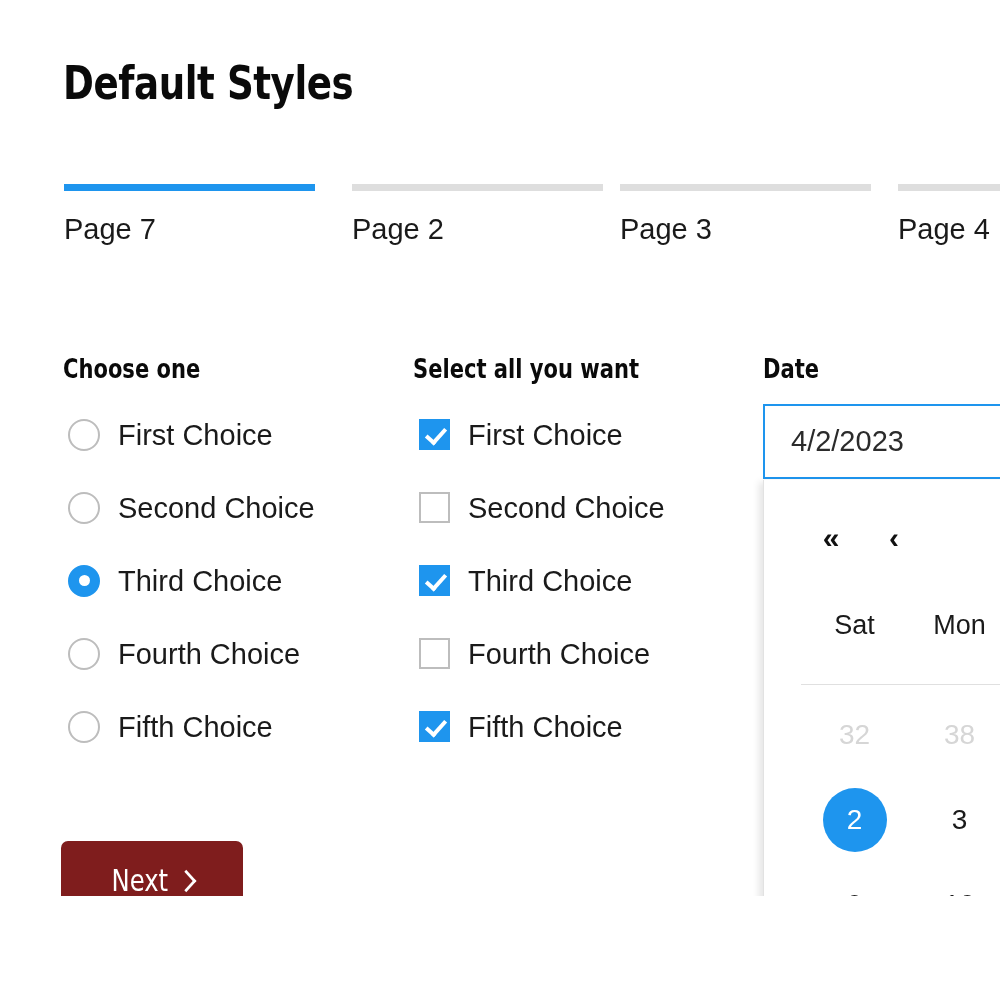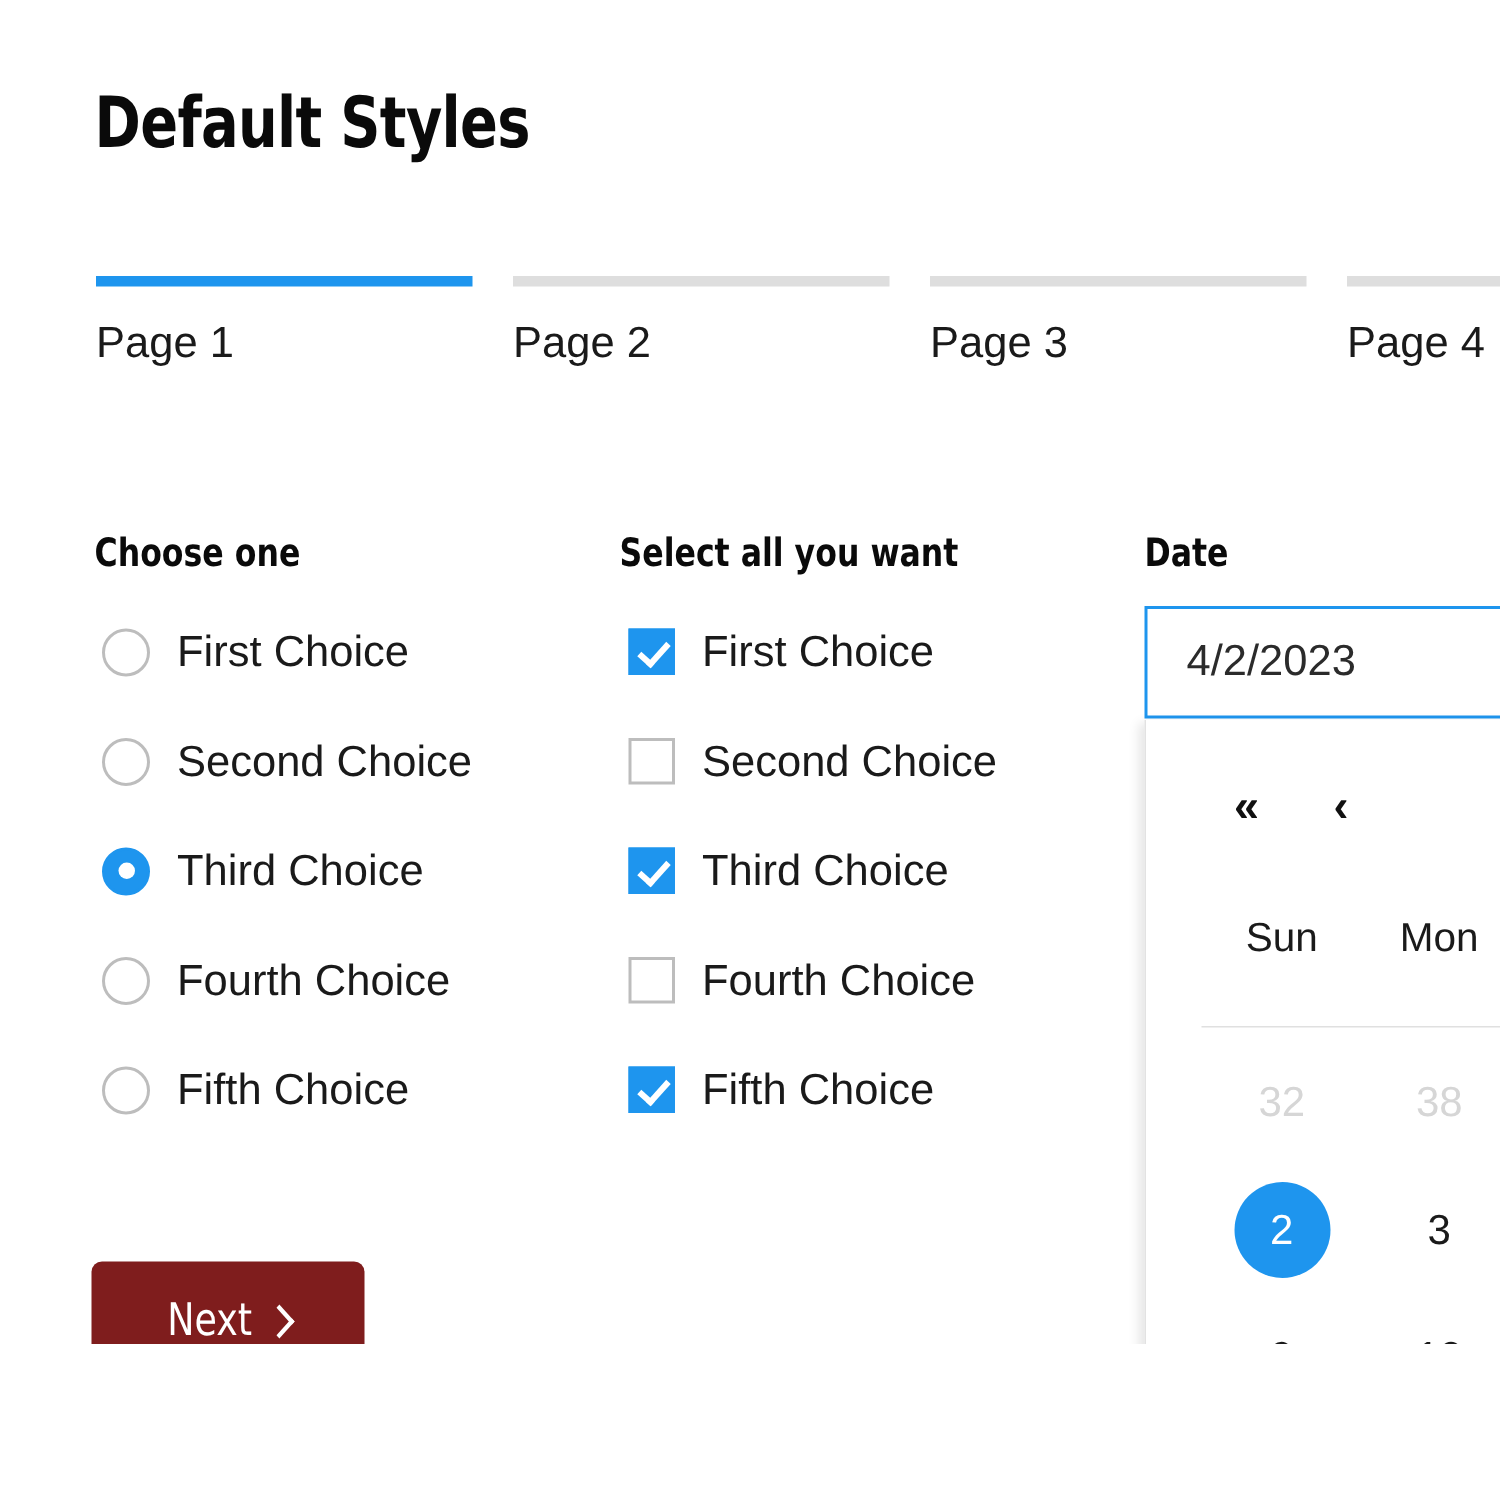--- a/index.html
+++ b/index.html
@@ -322,23 +322,23 @@
 </head>
 <body>
 
 <div id="page">
 
   <div class="page-title">Default Styles</div>
 
   <div class="tabs">
     <div class="tab active" style="left:0px;">
       <div class="tab-bar"></div>
-      <div class="tab-label">Page 1</div>
-    </div>
-    <div class="tab" style="left:278px;">
+      <div class="tab-label">Page 7</div>
+    </div>
+    <div class="tab" style="left:288px;">
       <div class="tab-bar"></div>
       <div class="tab-label">Page 2</div>
     </div>
     <div class="tab" style="left:556px;text-align:right;">
       <div class="tab-bar"></div>
       <div class="tab-label">Page 3</div>
     </div>
     <div class="tab" style="left:834px;">
       <div class="tab-bar"></div>
       <div class="tab-label">Page 4</div>
@@ -402,21 +402,21 @@
   </div>
 
   <div class="calendar-panel">
 
     <div class="cal-nav">
       <div class="cal-nav-btn cal-nav-prev-year">«</div>
       <div class="cal-nav-btn cal-nav-prev-month">‹</div>
     </div>
 
     <div class="cal-weekdays">
-      <div class="cal-weekday" style="left:38px;">Sun</div>
+      <div class="cal-weekday" style="left:38px;">Sat</div>
       <div class="cal-weekday" style="left:143px;">Mon</div>
     </div>
 
     <div class="cal-divider"></div>
 
     <div class="cal-grid">
 
       <div class="cal-week">
         <div class="cal-cell muted" style="left:38px;">
           <span class="daynum">32</span>

